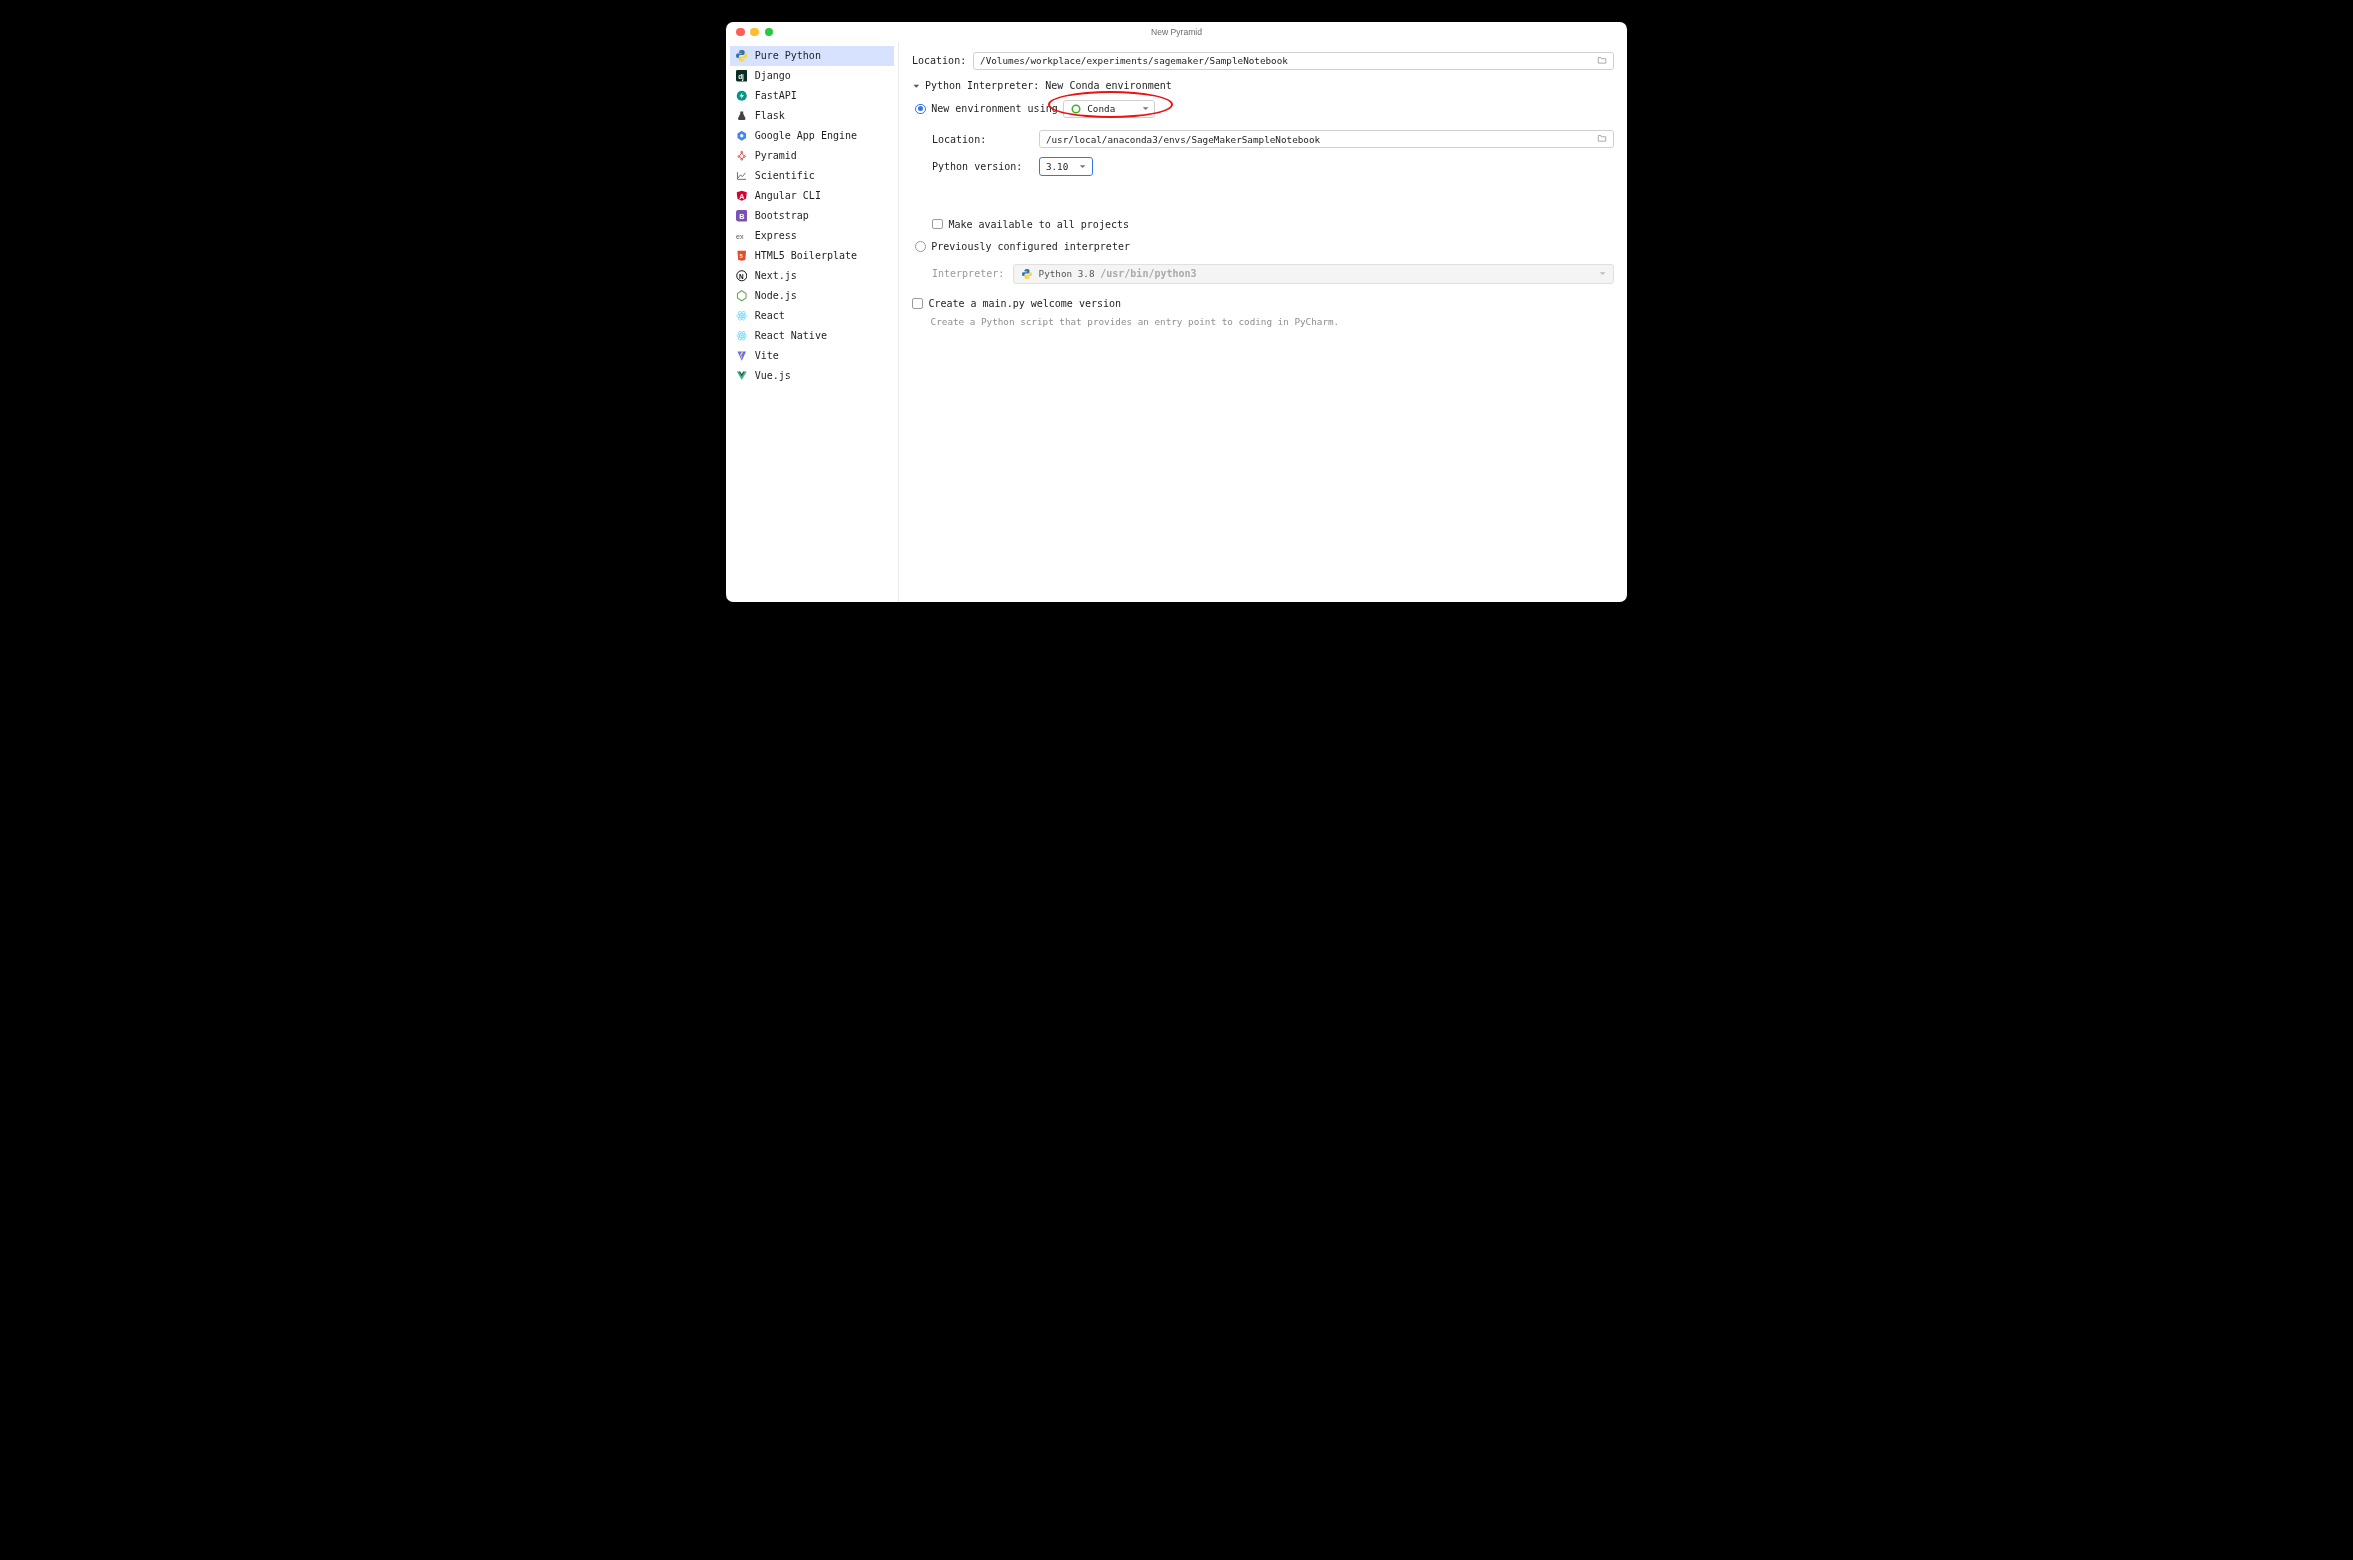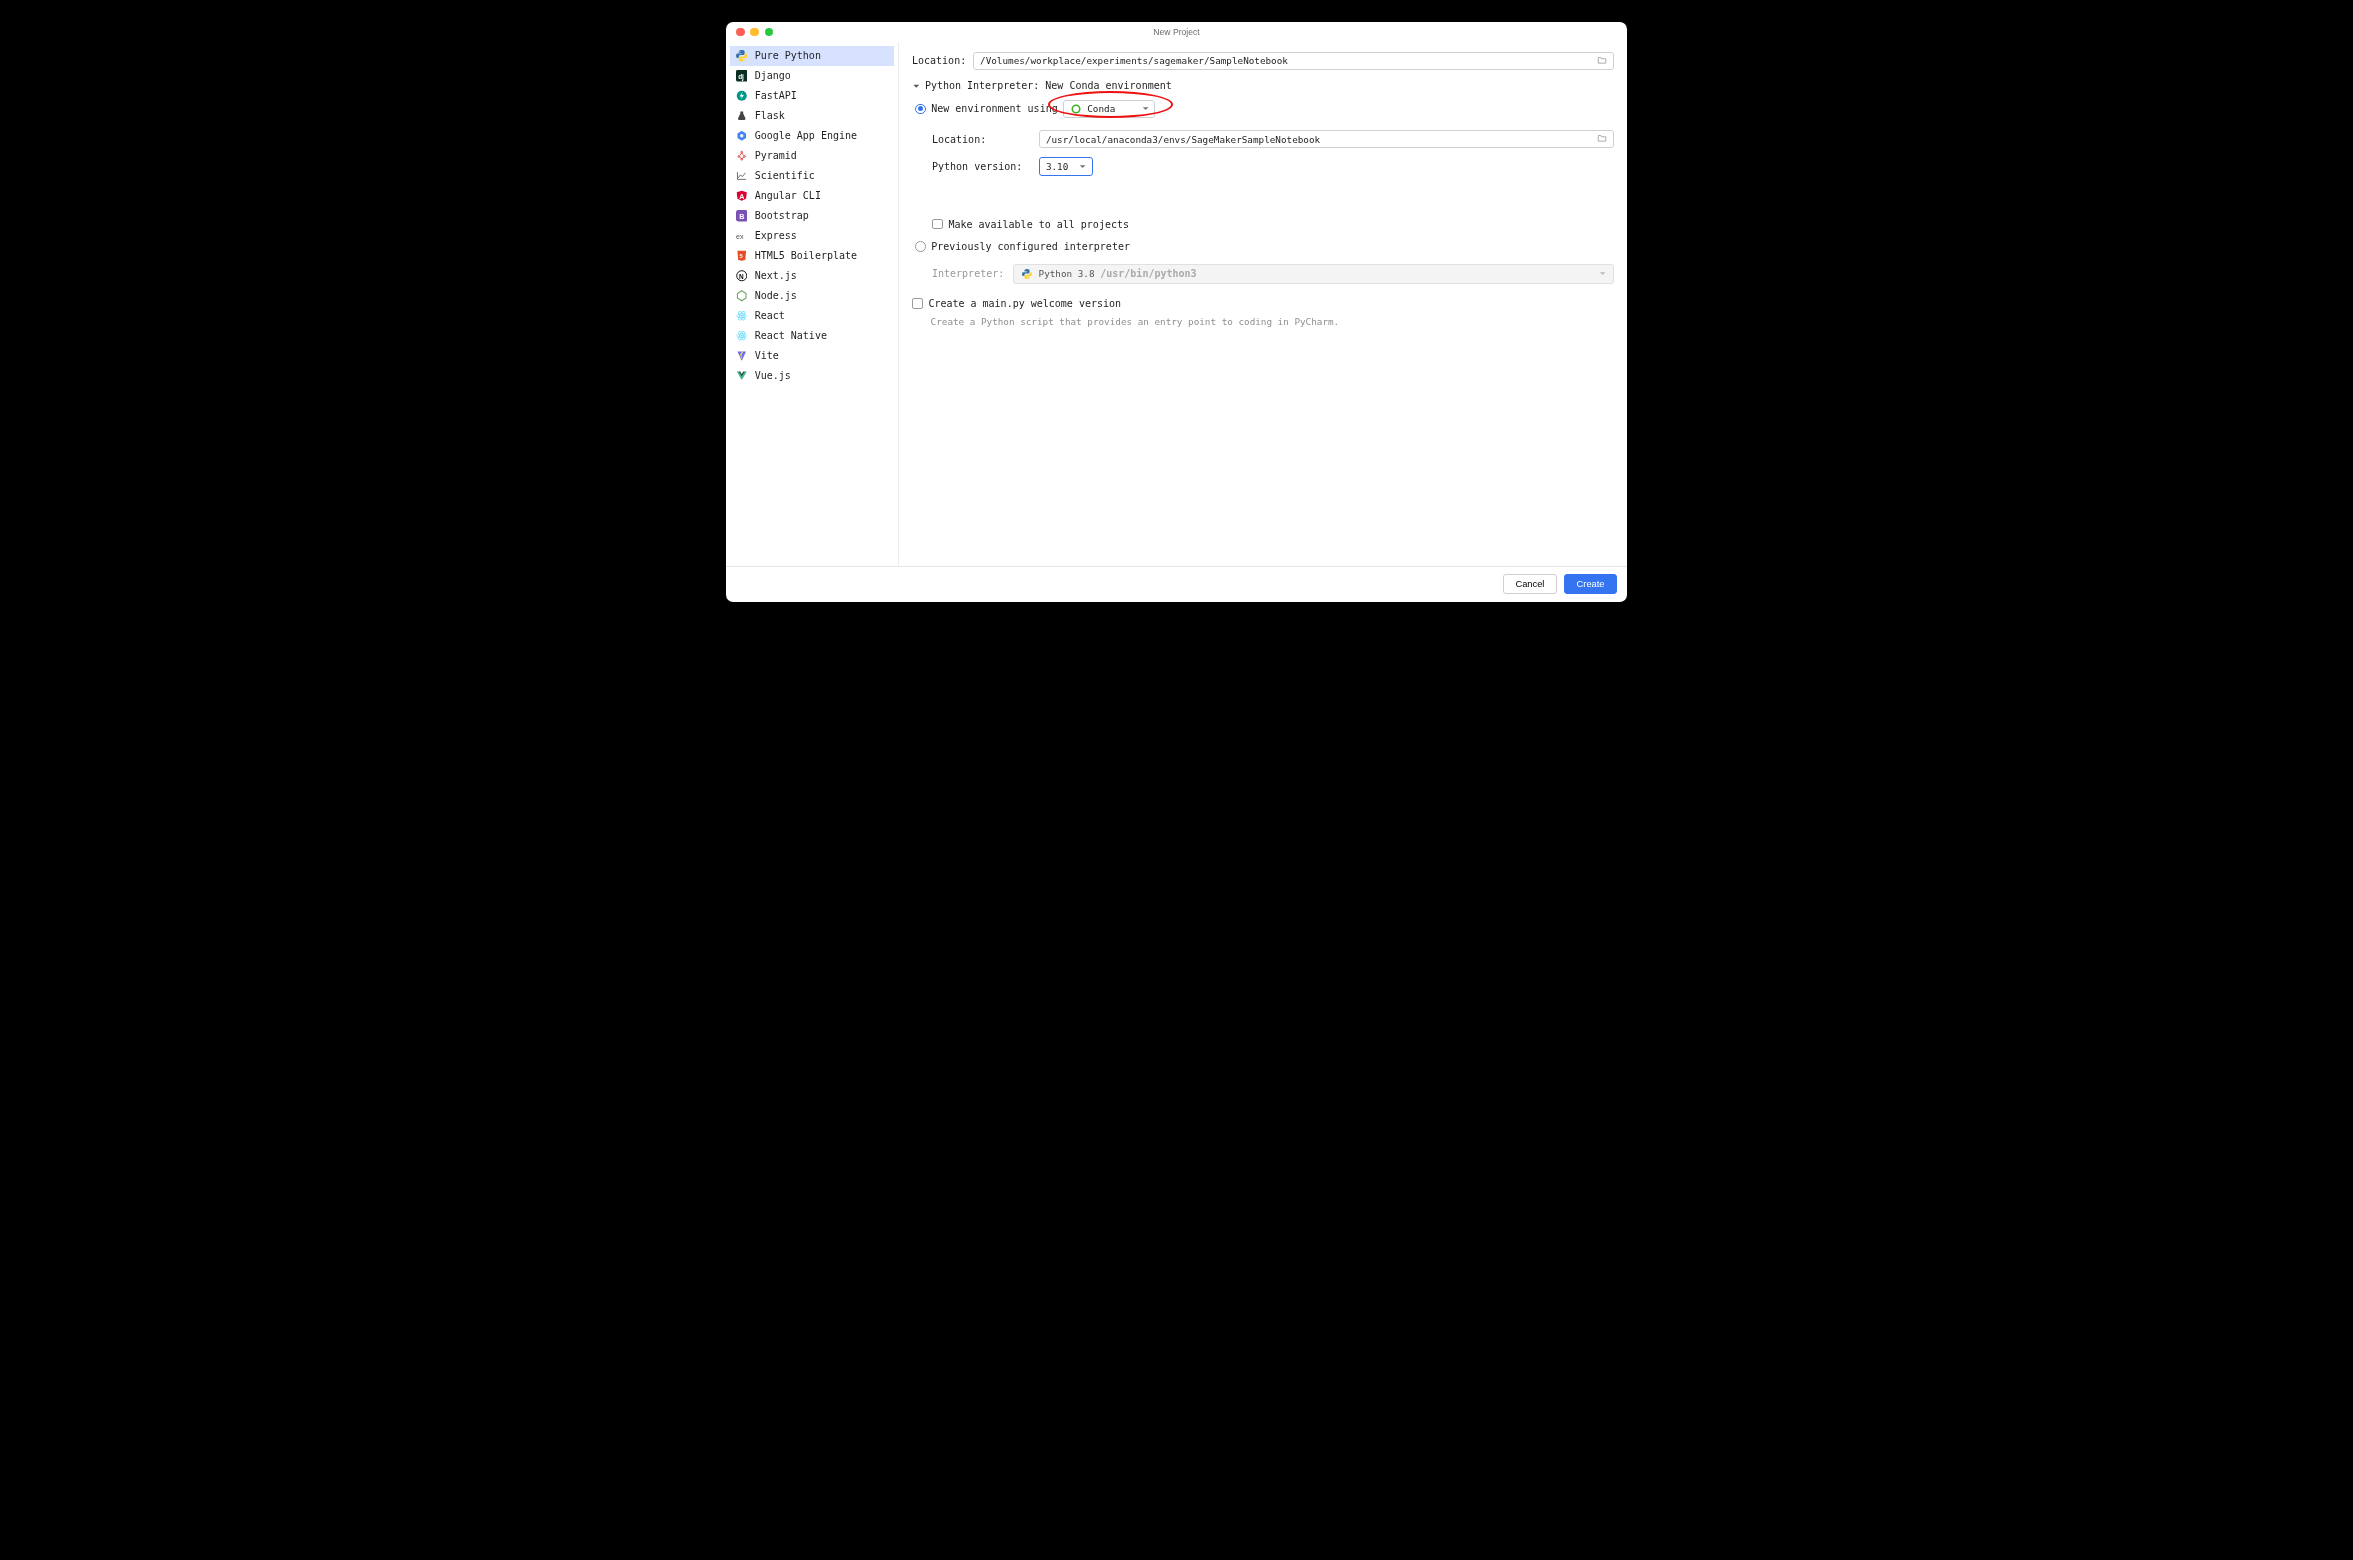--- a/index.html
+++ b/index.html
@@ -209,21 +209,21 @@
 </head>
 <body>
 
 <div class="window">
   <div class="titlebar">
     <div class="traffic">
       <span class="tl-close"></span>
       <span class="tl-min"></span>
       <span class="tl-max"></span>
     </div>
-    <div class="title">New Project</div>
+    <div class="title">New Pyramid</div>
   </div>
 
   <div class="body">
 
     <div class="sidebar">
       <div class="sidebar-item selected">
         <span class="icon16">
           <svg viewBox="0 0 16 16" width="11.5" height="11.5">
               <path fill="#3673A5" d="M8 0C4 0 4 2 4 2v2h4v1H2S0 5 0 8s2 3 2 3h2V9s0-2 2-2h4s2 0 2-2V2s0-2-4-2zM5.5 1.5A.75.75 0 115.5 3 .75.75 0 015.5 1.5z"></path>
               <path fill="#FFD43B" d="M8 16c4 0 4-2 4-2v-2H8v-1h6s2 0 2-3-2-3-2-3h-2v2s0 2-2 2H6s-2 0-2 2v3s0 2 4 2zm2.5-1.5a.75.75 0 110-1.5.75.75 0 010 1.5z"></path>
@@ -488,22 +488,14 @@
 
       <div class="cb-row">
         <span class="checkbox"></span>
         <span class="label">Create a main.py welcome version</span>
       </div>
       <div class="hint">Create a Python script that provides an entry point to coding in PyCharm.</div>
 
     </div>
   </div>
 
-  <div class="footer">
-    <button class="btn">
-      <span>Cancel</span>
-    </button>
-    <button class="btn primary">
-      <span>Create</span>
-    </button>
-  </div>
 </div>
 
 
 </body></html>

